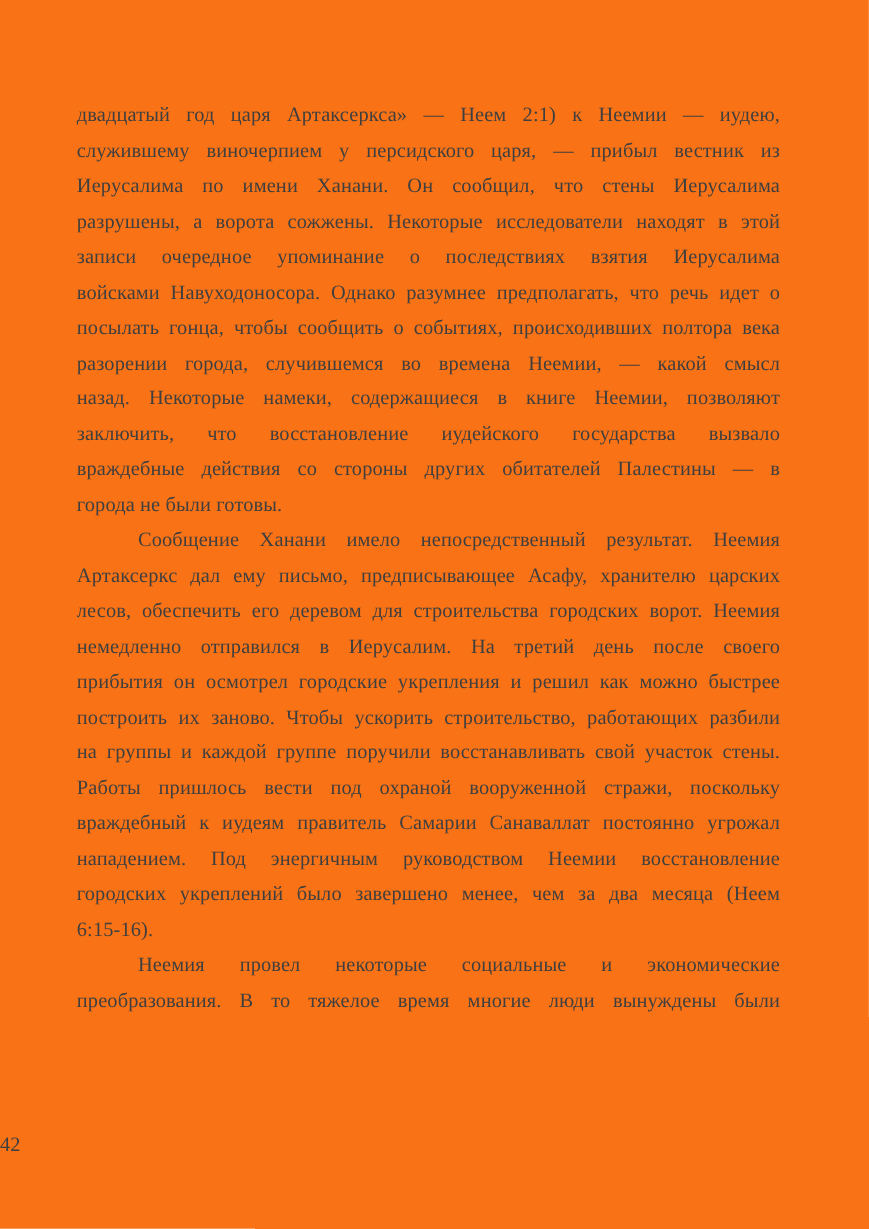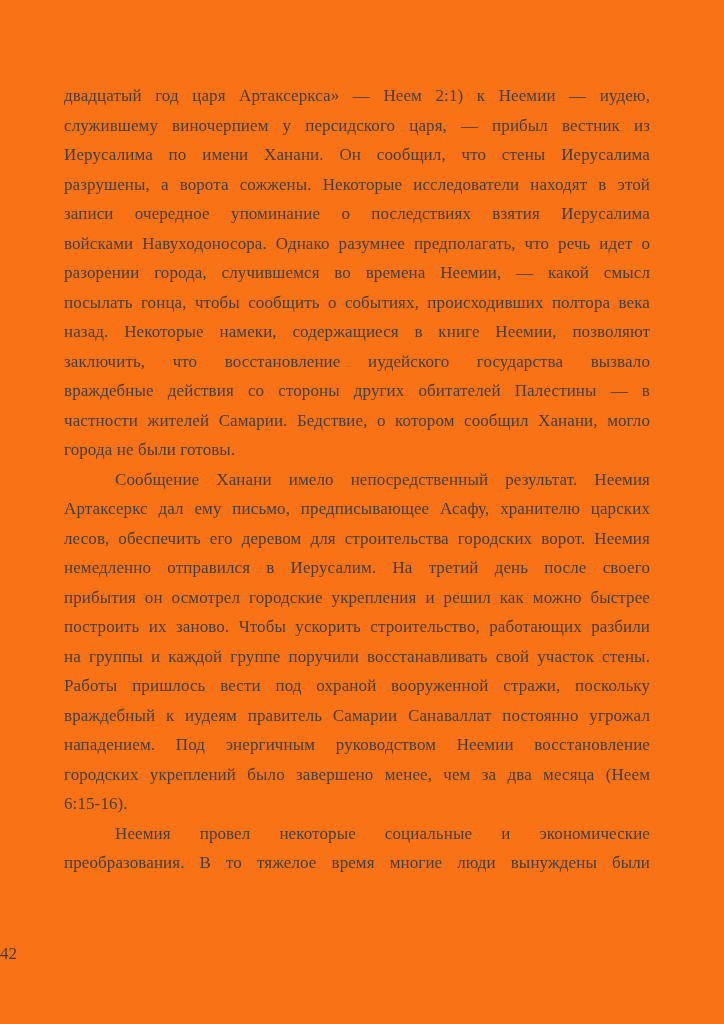--- a/index.html
+++ b/index.html
@@ -65,26 +65,25 @@
 <div class="page">
   <div class="text-block">
 
     <div class="paragraph">
       <div class="line">двадцатый год царя Артаксеркса» — Неем 2:1) к Неемии — иудею,</div>
       <div class="line">служившему виночерпием у персидского царя, — прибыл вестник из</div>
       <div class="line">Иерусалима по имени Ханани. Он сообщил, что стены Иерусалима</div>
       <div class="line">разрушены, а ворота сожжены. Некоторые исследователи находят в этой</div>
       <div class="line">записи очередное упоминание о последствиях взятия Иерусалима</div>
       <div class="line">войсками Навуходоносора. Однако разумнее предполагать, что речь идет о</div>
+      <div class="line">посылать гонца, чтобы сообщить о событиях, происходивших полтора века</div>
       <div class="line">разорении города, случившемся во времена Неемии, — какой смысл</div>
-      <div class="line">посылать гонца, чтобы сообщить о событиях, происходивших полтора века</div>
       <div class="line">назад. Некоторые намеки, содержащиеся в книге Неемии, позволяют</div>
       <div class="line">заключить, что восстановление иудейского государства вызвало</div>
       <div class="line">враждебные действия со стороны других обитателей Палестины — в</div>
-      <div class="line">частности жителей Самарии. Бедствие, о котором сообщил Ханани, могло</div>
       <div class="line para-end">города не были готовы.</div>
     </div>
 
     <div class="paragraph">
       <div class="line first-line">Сообщение Ханани имело непосредственный результат. Неемия</div>
       <div class="line">Артаксеркс дал ему письмо, предписывающее Асафу, хранителю царских</div>
       <div class="line">лесов, обеспечить его деревом для строительства городских ворот. Неемия</div>
       <div class="line">немедленно отправился в Иерусалим. На третий день после своего</div>
       <div class="line">прибытия он осмотрел городские укрепления и решил как можно быстрее</div>
       <div class="line">построить их заново. Чтобы ускорить строительство, работающих разбили</div>

